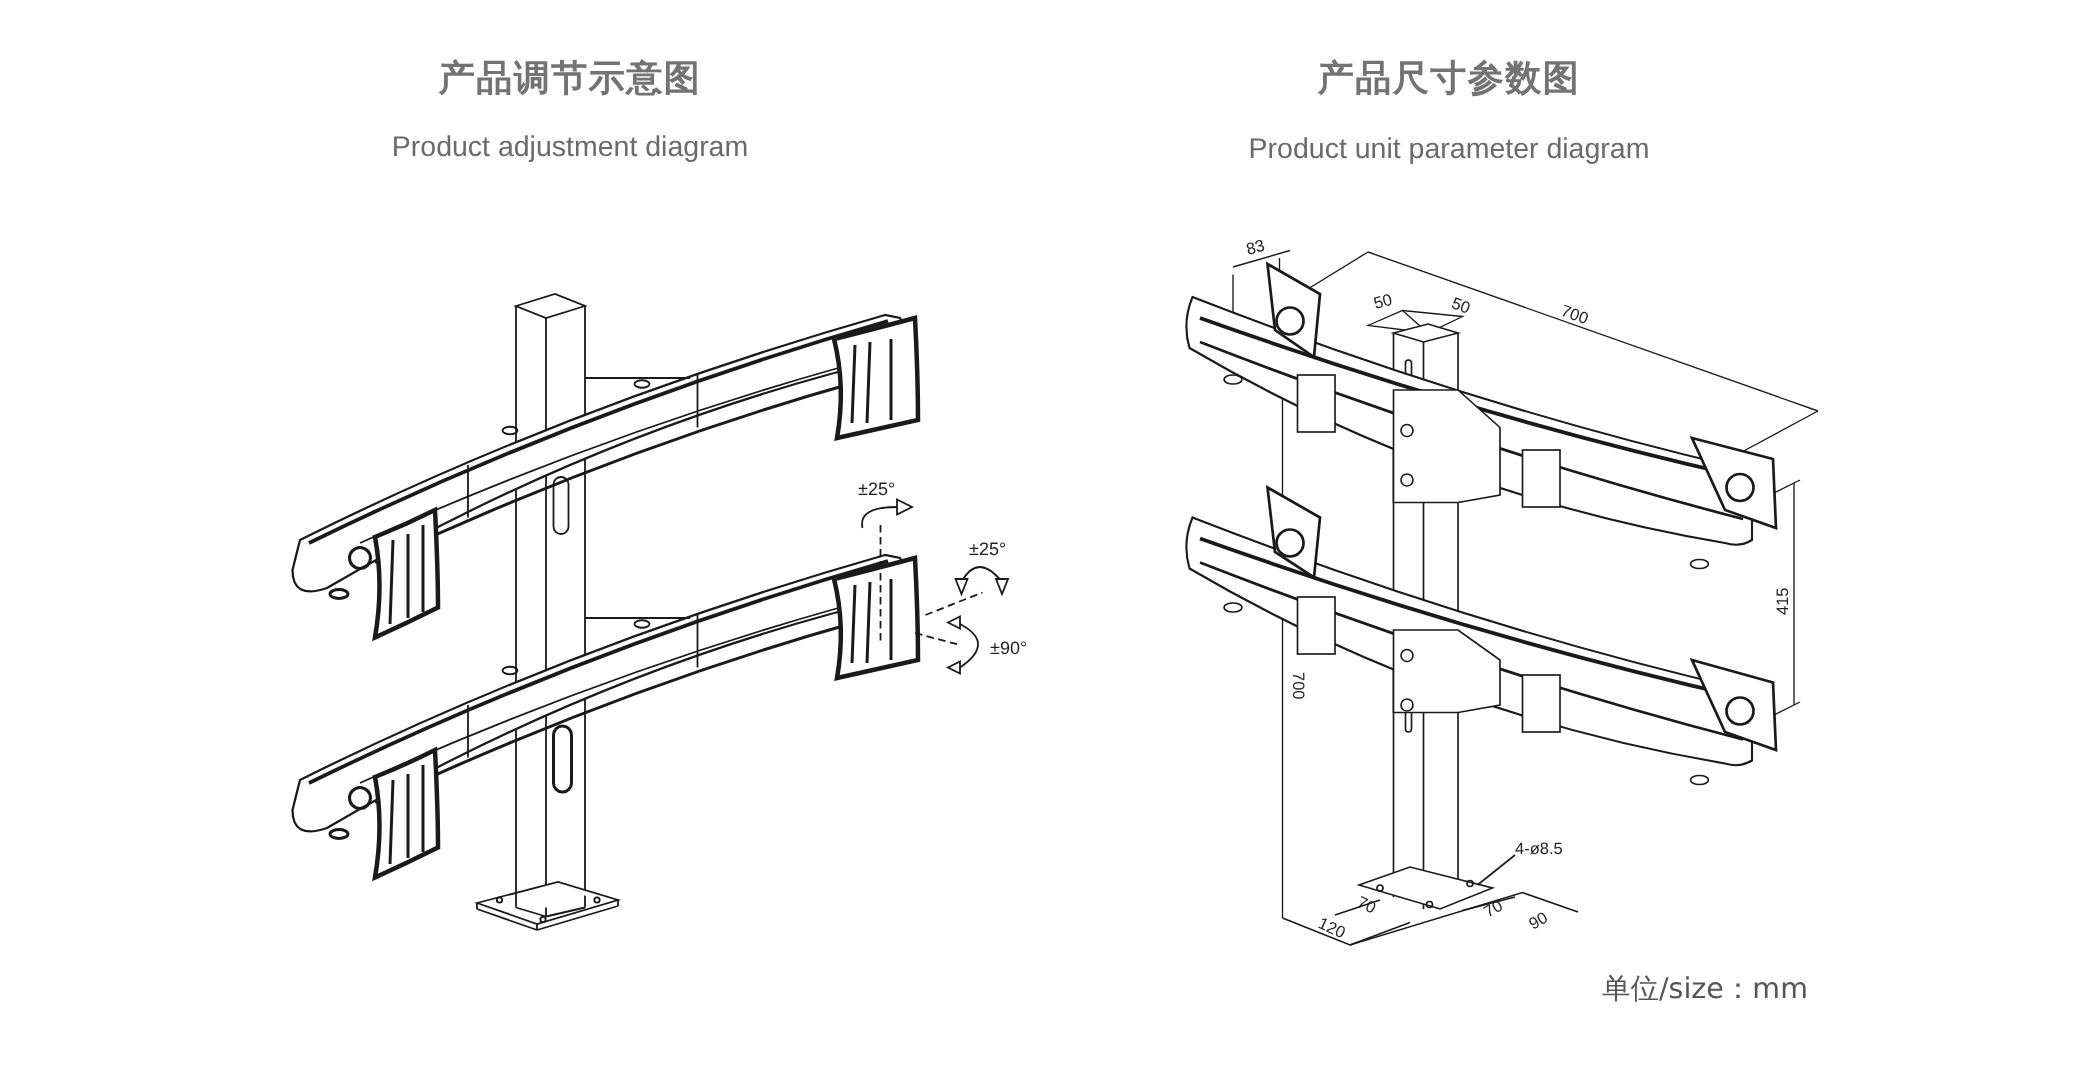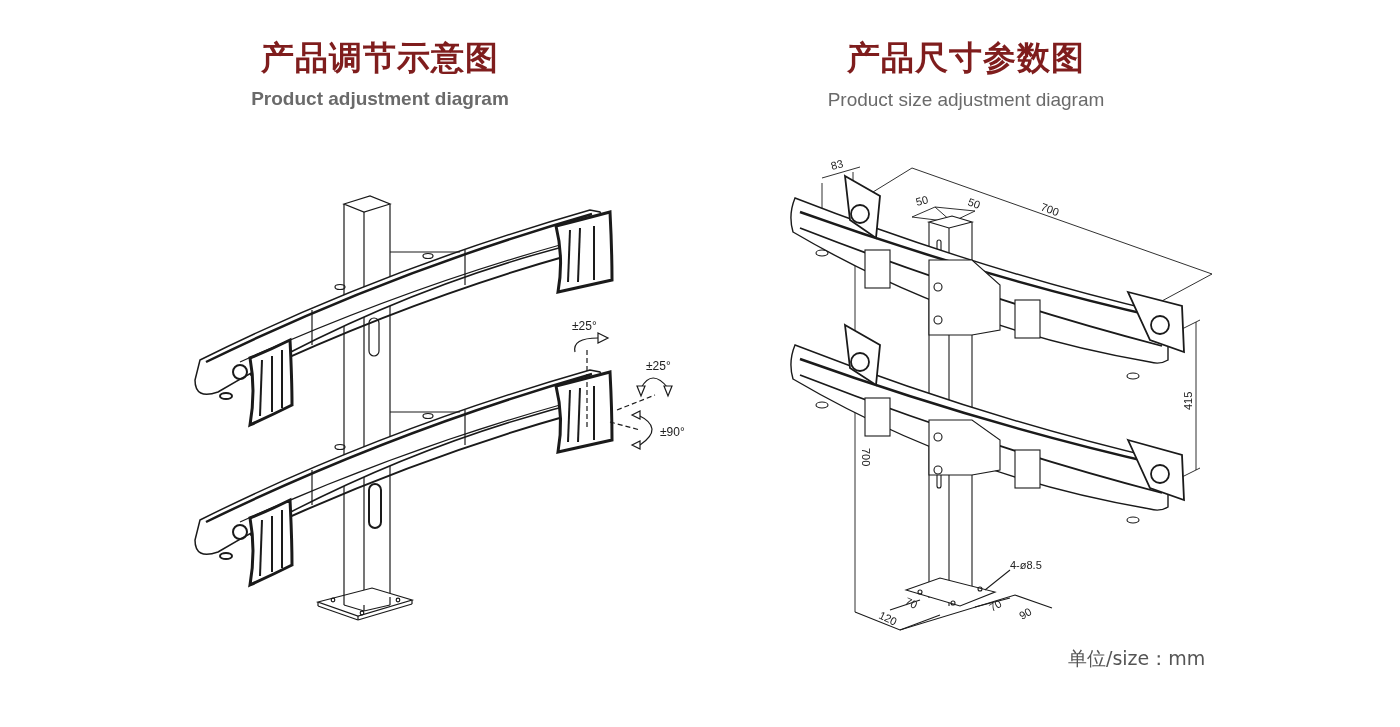--- a/index.html
+++ b/index.html
@@ -1,34 +1,34 @@
 <!DOCTYPE html>
 <html><head>
 <meta charset="utf-8">
 <style>
   html,body{margin:0;padding:0;background:#ffffff;}
   body{width:1400px;height:727px;position:relative;overflow:hidden;font-family:"DejaVu Sans","Liberation Sans",sans-serif;}
-  .title-cn{position:absolute;font-size:33px;font-weight:bold;color:#7f1d1d;letter-spacing:1px;text-align:center;white-space:nowrap;font-family:"DejaVu Sans",sans-serif;}
+  .title-cn{position:absolute;font-size:24px;font-weight:bold;color:#737373;letter-spacing:1px;text-align:center;white-space:nowrap;font-family:"DejaVu Sans",sans-serif;}
   .title-en{position:absolute;font-size:19px;color:#6a6a6a;text-align:center;white-space:nowrap;font-family:"Liberation Sans",sans-serif;}
   #left-cn{left:230px;width:300px;top:36px;}
-  #left-en{left:230px;width:300px;top:88px;font-weight:bold;}
+  #left-en{left:230px;width:300px;top:88px;}
   #right-cn{left:816px;width:300px;top:36px;}
   #right-en{left:796px;width:340px;top:89px;}
   svg{position:absolute;left:0;top:0;}
   .unit{position:absolute;left:1068px;top:646px;font-size:19px;color:#555;font-family:"DejaVu Sans",sans-serif;}
   .dim{font-family:"Liberation Sans",sans-serif;font-size:11px;fill:#222;}
   .ang{font-family:"Liberation Sans",sans-serif;font-size:12px;fill:#222;}
 </style>
 </head>
 <body>
 
 <div id="left-cn" class="title-cn">产品调节示意图</div>
 <div id="left-en" class="title-en">Product adjustment diagram</div>
 <div id="right-cn" class="title-cn">产品尺寸参数图</div>
-<div id="right-en" class="title-en">Product size adjustment diagram</div>
+<div id="right-en" class="title-en">Product unit parameter diagram</div>
 
 <svg width="1400" height="727" fill="none" stroke="#1a1a1a" stroke-width="1.2">
 
   <g>
     <polygon points="344,204 370,196 390,204 364,212" fill="#fff"></polygon>
     <line x1="344" y1="204" x2="344" y2="595"></line>
     <line x1="364" y1="212" x2="364" y2="605"></line>
     <line x1="390" y1="204" x2="390" y2="597"></line>
     <rect x="369" y="318" width="10" height="38" rx="5"></rect>
     <rect x="369" y="484" width="12" height="44" rx="6" stroke-width="2"></rect>

